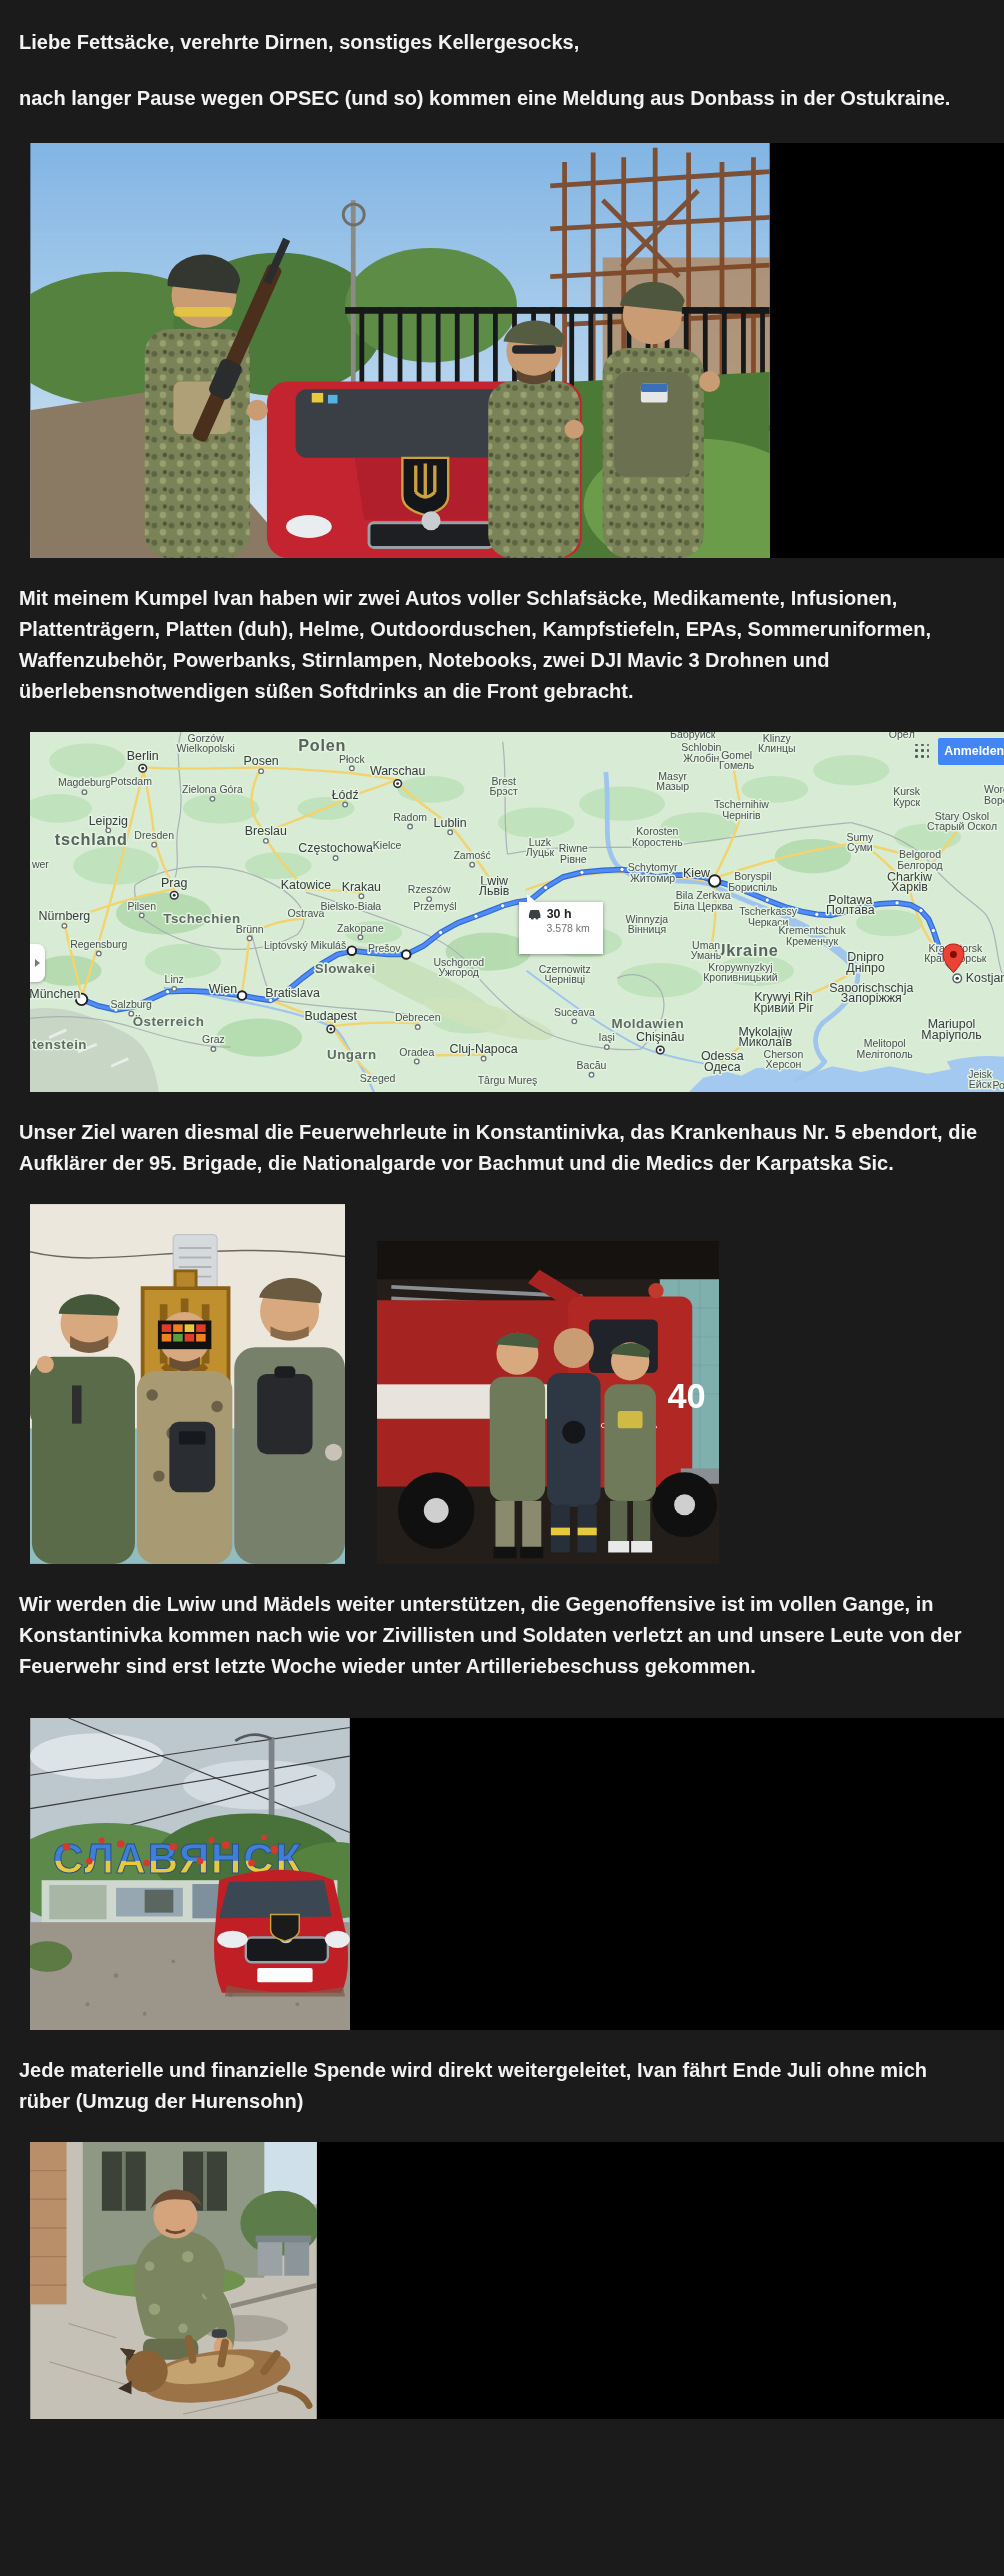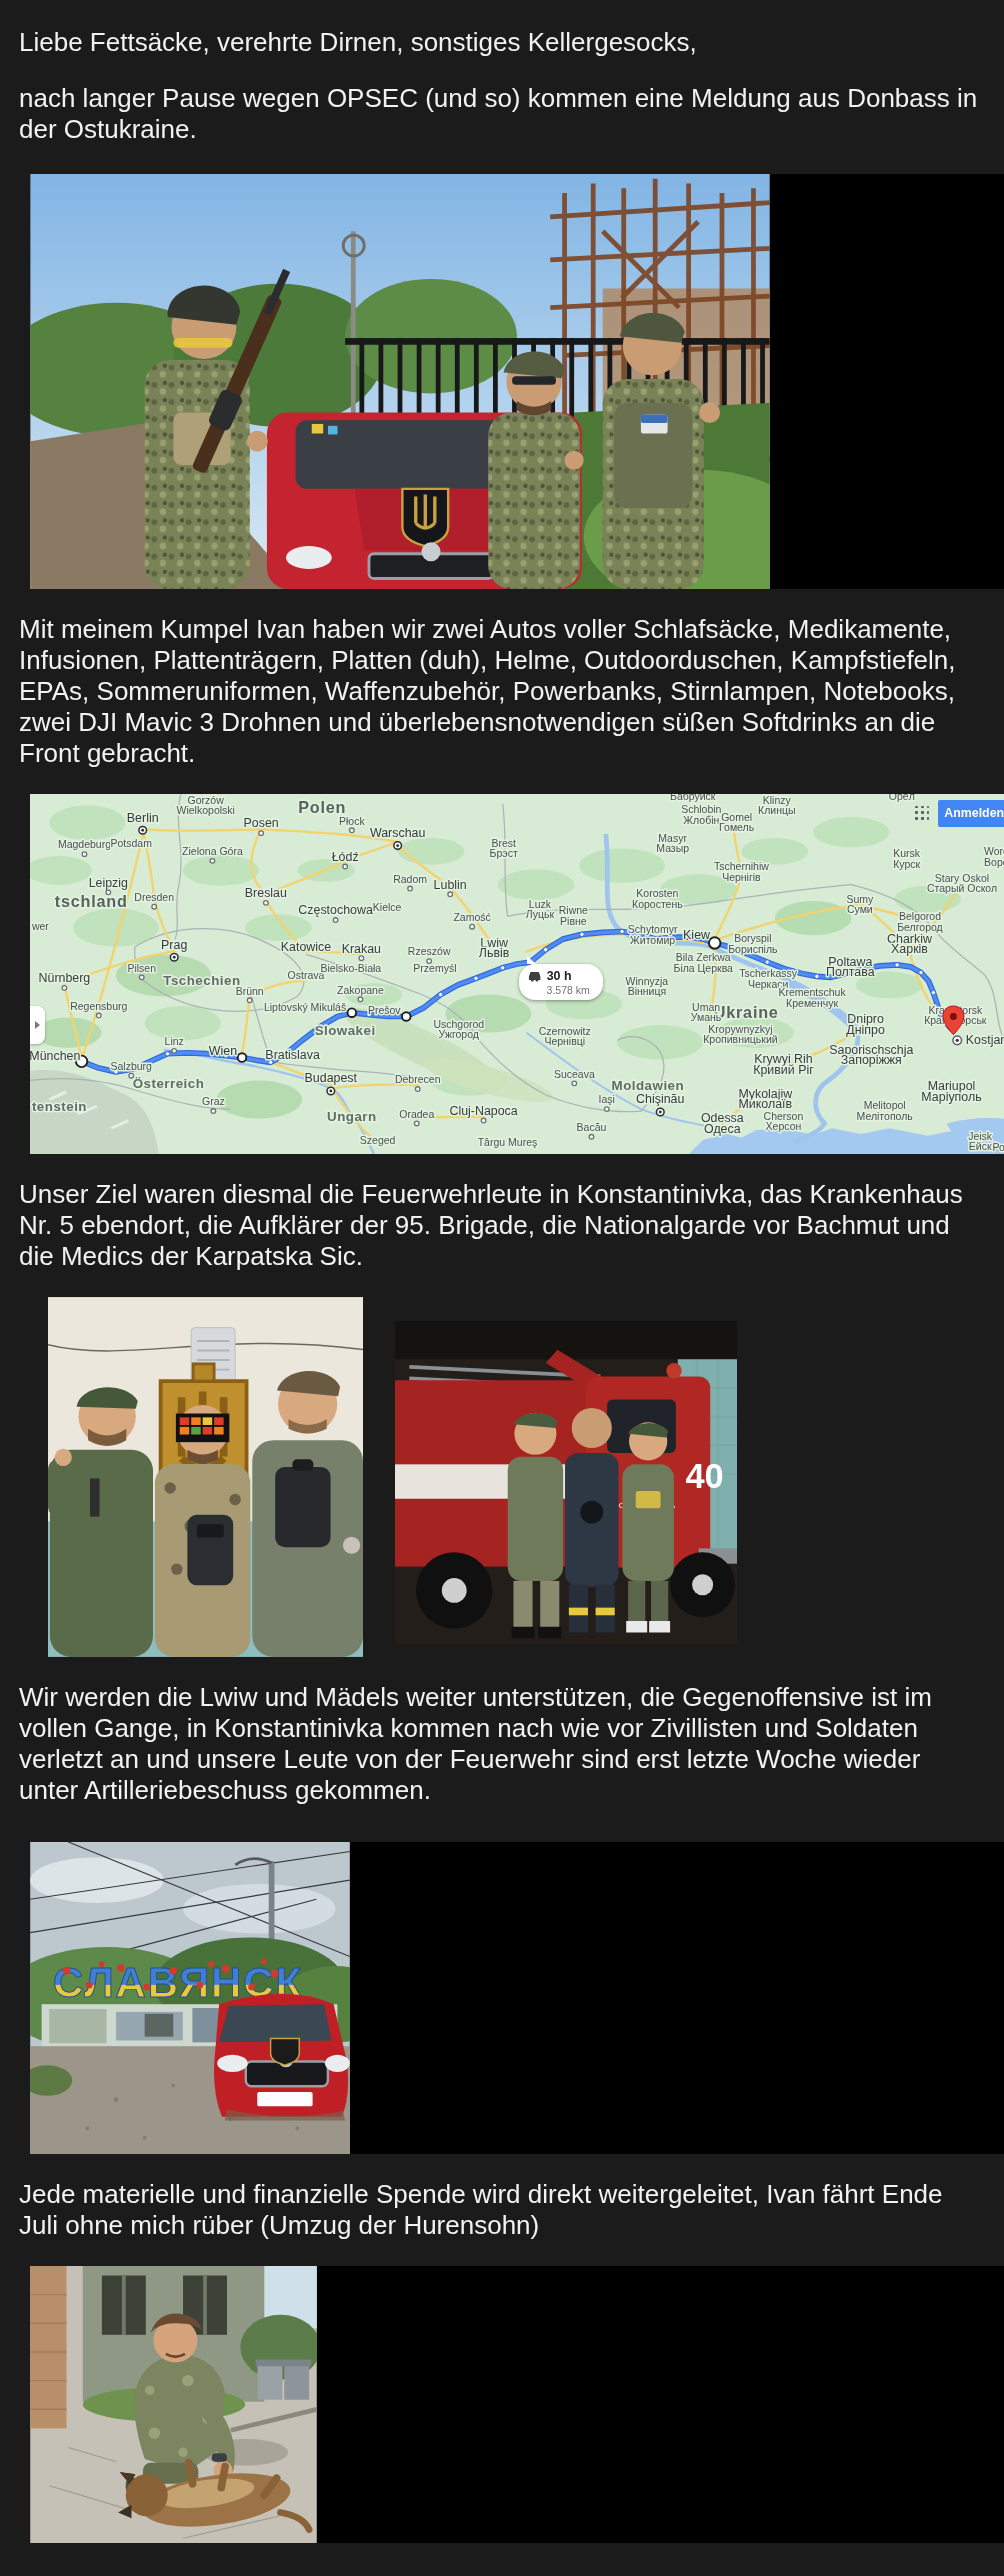--- a/index.html
+++ b/index.html
@@ -1,28 +1,28 @@
 <!DOCTYPE html>
 <html><head>
 <meta charset="utf-8">
 <style>
   * { box-sizing: border-box; }
   html,body { margin:0; padding:0; background:#1b1b1c; }
   body { width:1005px; font-family:"Liberation Sans",sans-serif; color:#f2f2f2; }
   main { width:1005px; padding-bottom:84px; }
 
-  p.post-par { font-size:26px; line-height:31px; margin:25px 23px 0 19px; font-weight:400; }
+  p.post-par { font-size:20px; line-height:31px; margin:25px 23px 0 19px; font-weight:700; }
   p.first { margin-top:27px; }
 
   figure { margin:0 0 0 30px; padding:0; background:#000; overflow:hidden; }
   figure svg { display:block; }
   .mt30 { margin-top:29px; } .mt26 { margin-top:25px; } .mt36 { margin-top:34px; }
   .mt37 { margin-top:35px; } .mt24 { margin-top:36px; } .mt33 { margin-top:31.5px; }
 
-  .photo-row { display:flex; align-items:flex-start; gap:31.5px; margin-left:48px; }
+  .photo-row { display:flex; align-items:flex-end; gap:31.5px; margin-left:30px; }
   .photo-row figure { margin-left:0; }
   .offset-down { margin-top:24px; }
 
   
   .map { position:relative; width:975px; height:360px; margin-left:30px; overflow:hidden;
          background:#d8ecd5; }
   .map svg.base { position:absolute; left:0; top:0; }
   .lbl { paint-order:stroke; stroke:#e4f2e0; stroke-width:3px; stroke-linejoin:round;
          font-family:"Liberation Sans",sans-serif; }
   .city    { font-size:11px; fill:#4a5154; }
@@ -39,22 +39,22 @@
              display:flex; align-items:center; justify-content:center; cursor:pointer; }
   .map-tab .tri { width:0; height:0; border-left:5.7px solid #7a7a7a;
                   border-top:4.8px solid transparent; border-bottom:4.8px solid transparent; }
   .apps-grid { position:absolute; left:885px; top:11.5px; width:14.3px; height:14.3px;
                display:grid; grid-template-columns:repeat(3,2.9px); grid-template-rows:repeat(3,2.9px);
                gap:2.9px; cursor:pointer; }
   .apps-grid i { background:#565a5e; border-radius:1px; }
   .signin { position:absolute; right:-5.7px; top:5.7px; width:73px; height:27px; border:none;
             background:#4285f4; color:#fff; font-family:"Liberation Sans",sans-serif;
             font-size:12.4px; font-weight:700; border-radius:1.9px; cursor:pointer; }
-  .bubble { position:absolute; left:489px; top:170px; width:84px; height:36px; background:#fff;
-            border-radius:16px; box-shadow:0 1px 3.8px rgba(0,0,0,.4); padding:4.8px 7.6px 3.8px 7.6px; }
+  .bubble { position:absolute; left:489px; top:170px; width:84px; height:52px; background:#fff;
+            border-radius:0; box-shadow:0 1px 3.8px rgba(0,0,0,.4); padding:4.8px 7.6px 3.8px 7.6px; }
   .bubble:before { content:""; position:absolute; left:7.6px; top:-7.6px; width:0; height:0;
                    border-bottom:8.6px solid #fff; border-right:9.6px solid transparent; }
   .bubble .row1 { display:flex; align-items:center; gap:4.8px; }
   .bubble .time { font-size:12.4px; font-weight:700; color:#202124; }
   .bubble .dist { font-size:10.5px; color:#70757a; margin-left:20px; margin-top:1px; }
 </style>
 </head>
 <body>
 
 <main>

